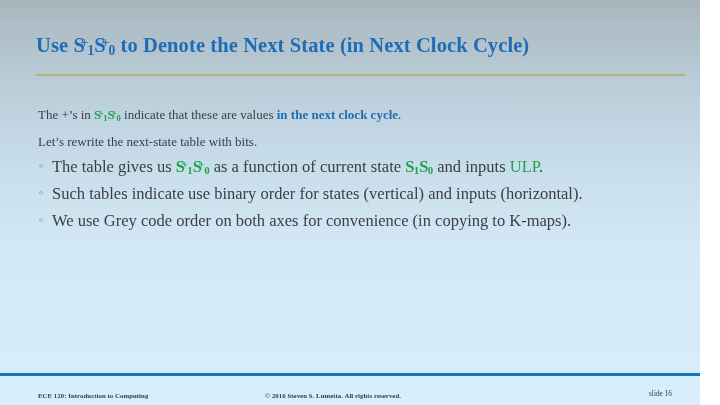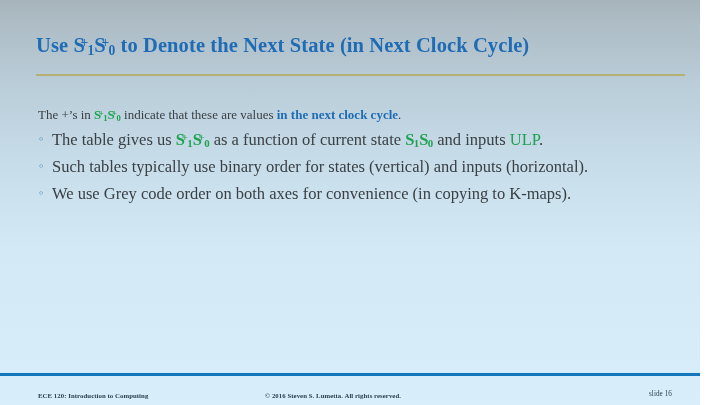--- a/index.html
+++ b/index.html
@@ -161,29 +161,30 @@
   <div class="title">
     <span>Use </span><span class="var"><span>S</span><sup>+</sup><sub>1</sub></span><span class="var"><span>S</span><sup>+</sup><sub>0</sub></span><span> to Denote the Next State (in Next Clock Cycle)</span>
   </div>
 
   <div class="title-rule"></div>
 
   <div class="body-area">
 
     <p class="para"><span>The +’s in </span><span class="var green"><span>S</span><sup>+</sup><sub>1</sub></span><span class="var green"><span>S</span><sup>+</sup><sub>0</sub></span><span> indicate that these are values </span><span class="blue-bold">in the next clock cycle</span><span>.</span></p>
 
+    <p class="para second">Let’s rewrite the next-state table with bits.</p>
 
     <ul class="bullets">
 
       <li>
         <span class="bullet-mark">◦</span><span>The table gives us </span><span class="var green"><span>S</span><sup>+</sup><sub>1</sub></span><span class="var green"><span>S</span><sup>+</sup><sub>0</sub></span><span> as a function of current state </span><span class="var green"><span>S</span><sub>1</sub></span><span class="var green"><span>S</span><sub>0</sub></span><span> and inputs </span><span class="green">ULP</span><span>.</span>
       </li>
 
       <li>
-        <span class="bullet-mark">◦</span><span>Such tables typically use binary order for states (vertical) and inputs (horizontal).</span>
+        <span class="bullet-mark">◦</span><span>Such tables indicate use binary order for states (vertical) and inputs (horizontal).</span>
       </li>
 
       <li>
         <span class="bullet-mark">◦</span><span>We use Grey code order on both axes for convenience (in copying to K-maps).</span>
       </li>
 
     </ul>
   </div>
 
   <div class="footer-rule"></div>

